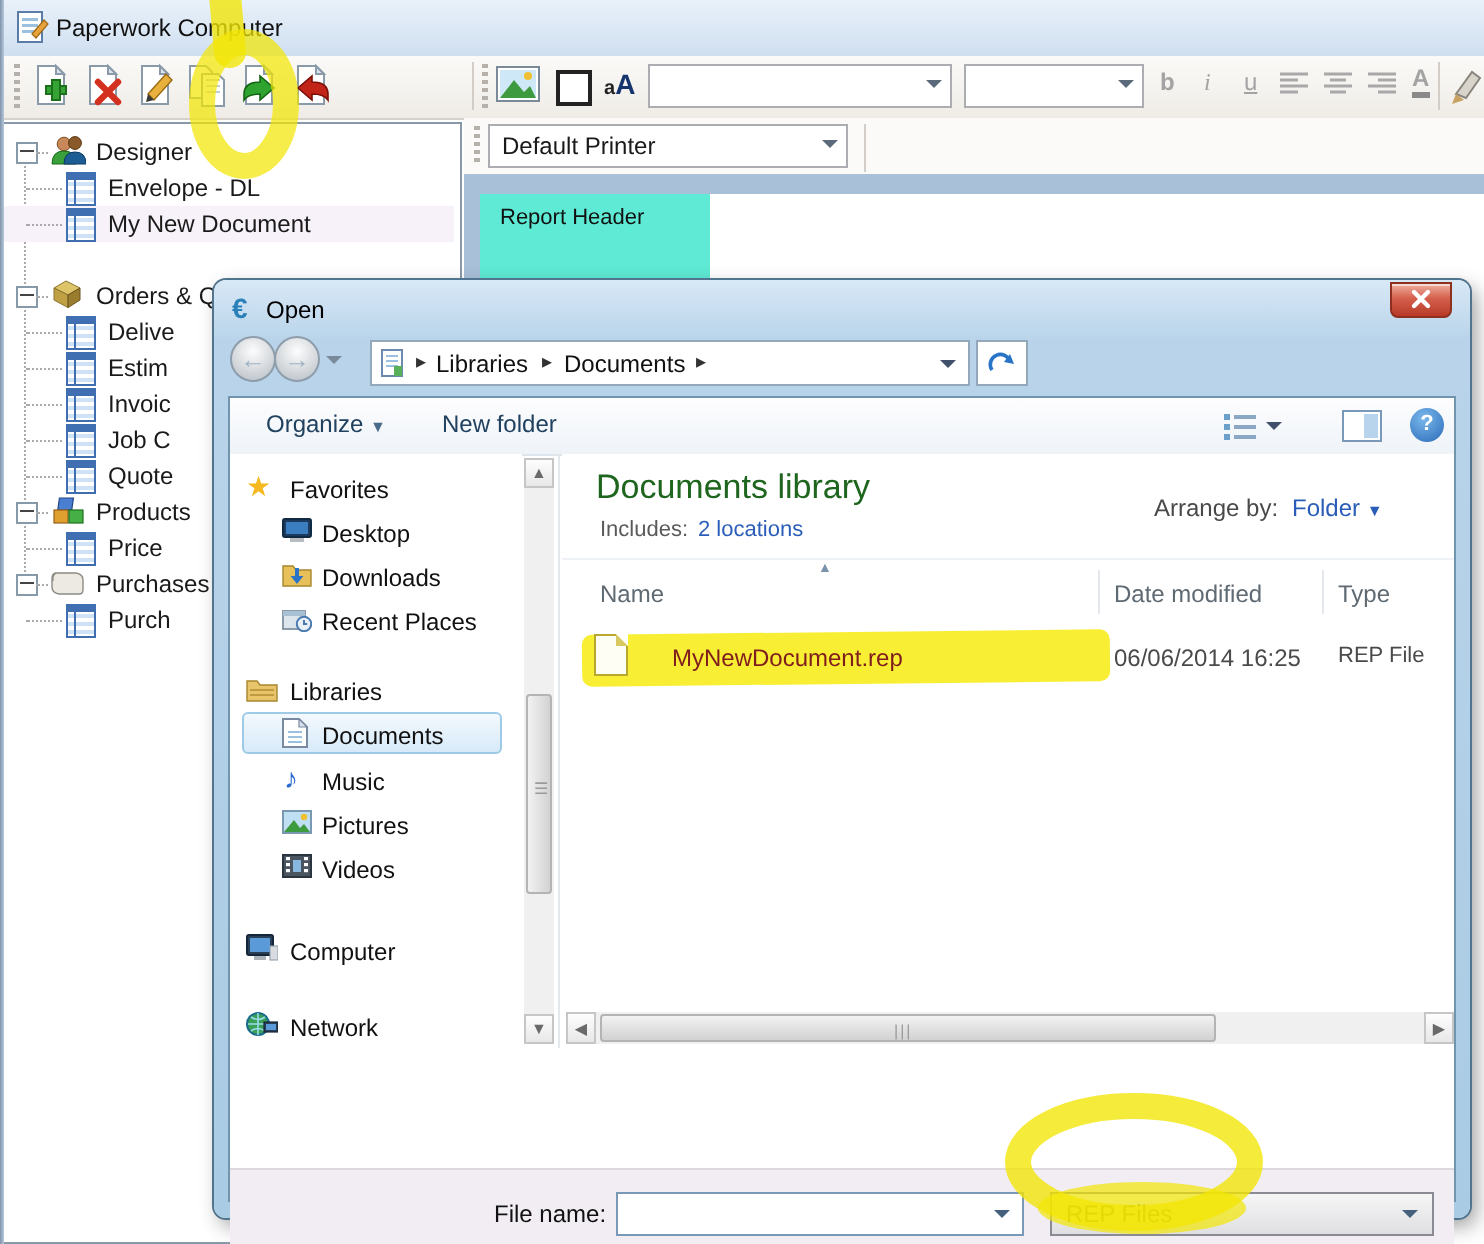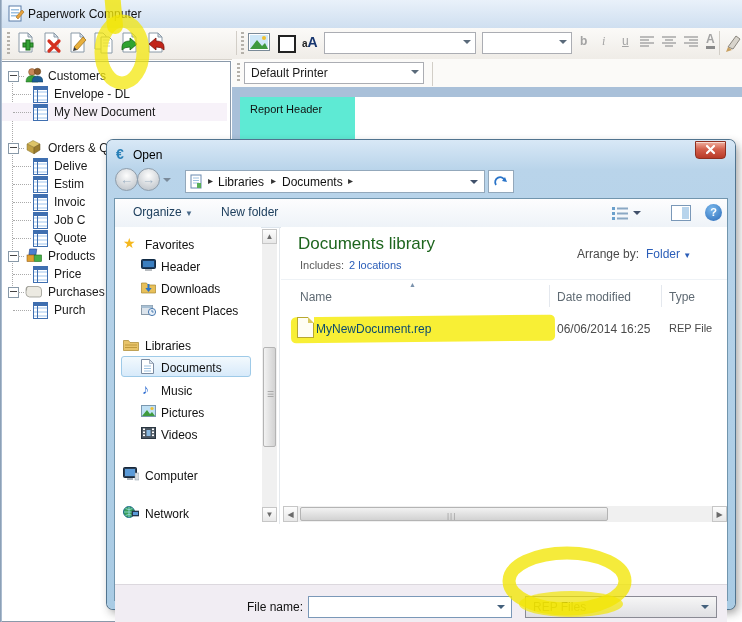--- a/index.html
+++ b/index.html
@@ -78,21 +78,21 @@
   .thumb{position:absolute;background:linear-gradient(to right,#f2f2f2,#d2d2d2);border:1px solid #b4b4b4;border-radius:2px;box-sizing:border-box;}
   .thumb-h{background:linear-gradient(#f2f2f2,#d2d2d2);}
   .gripmarks{position:absolute;color:#9a9a9a;font-size:8px;letter-spacing:1px;}
 
   #filepane{position:absolute;left:166px;top:28px;width:446px;height:297px;background:#fff;overflow:hidden;}
   #lib-title{position:absolute;left:17px;top:7px;font-size:17px;color:#1e651e;}
   .colhdr{position:absolute;top:63px;font-size:12px;color:#5f6a73;}
   .coldiv{position:absolute;top:58px;width:1px;height:22px;background:#e4e8ee;}
   .cell{position:absolute;top:95px;font-size:12px;color:#4a4a4a;}
   #file-hl{position:absolute;left:10px;top:89px;width:264px;height:26px;background:#f6ec08;opacity:.82;border-radius:5px;transform:rotate(-.6deg);}
-  #file-name{position:absolute;left:35px;top:95px;font-size:12px;color:#0c4a6e;}
+  #file-name{position:absolute;left:55px;top:95px;font-size:12px;color:#7f1d1d;}
   .fileico{position:absolute;left:16px;top:90px;width:15px;height:19px;background:#fffef4;border:1px solid #b8a830;}
   .fileico i{position:absolute;right:-1px;top:-1px;border-style:solid;border-width:0 6px 6px 0;border-color:transparent #fff #d8c860 transparent;}
 
   #dlg-footer{position:absolute;left:0;top:385px;width:612px;height:76px;background:#f1edf3;border-top:1px solid #dcd8de;box-sizing:border-box;}
   .flabel{position:absolute;font-size:12px;color:#111;}
   #fname-combo{position:absolute;left:193px;top:11px;width:204px;height:22px;background:#fff;border:1px solid #7a98b8;box-sizing:border-box;}
   #fname-combo input{position:absolute;left:5px;top:2px;width:170px;height:16px;border:none;outline:none;font-size:12px;font-family:"Liberation Sans",sans-serif;}
   .caret{position:absolute;left:6px;top:3px;width:1px;height:15px;background:#000;}
   #ftype-combo{position:absolute;left:410px;top:11px;width:192px;height:22px;background:linear-gradient(#f6f6f6,#dfdfe3);border:1px solid #8a8a94;box-sizing:border-box;}
 
@@ -207,21 +207,21 @@
       <span class="exp">
           <i></i>
         </span>
       <span class="dot-h" style="left:16px;width:6px"></span>
       <svg class="ab" style="left:23px;top:0" width="18" height="16">
         <circle cx="7" cy="5" r="3.4" fill="#c8885a" stroke="#7a4a20" stroke-width="0.5"></circle>
         <path d="M1,15 q0,-6.5 6,-6.5 t6,6.5 z" fill="#3aa03a" stroke="#1a6a1a" stroke-width="0.5"></path>
         <circle cx="12.5" cy="4.5" r="3.2" fill="#8a5a2a" stroke="#58340e" stroke-width="0.5"></circle>
         <path d="M7,15 q0,-6 5.5,-6 t5.5,6 z" fill="#1c5e94" stroke="#0c3a62" stroke-width="0.5"></path>
       </svg>
-      <span class="lbl" style="left:46px">Customers</span>
+      <span class="lbl" style="left:46px">Designer</span>
     </div>
     <div class="trow" style="top:23px">
       <span class="dot-h" style="left:11px;width:18px"></span>
       <span class="tree-doc" style="left:31px">
           <b></b>
           <i></i>
         </span>
       <span class="lbl" style="left:52px">Envelope - DL</span>
     </div>
     <div class="trow" style="top:41px;background:#f7f2f9">
@@ -394,21 +394,21 @@
         <div class="sbitem" style="left:8px;top:8px">
           <span class="ab" style="left:0;top:0;color:#f5b81e;font-size:14px">★</span>
           <span class="lbl" style="left:22px">Favorites</span>
         </div>
         <div class="sbitem" style="left:26px;top:30px">
           <svg class="ab" style="top:2px" width="15" height="13">
             <rect x="0.5" y="0.5" width="14" height="9" rx="1" fill="#1c3a5e" stroke="#102a44"></rect>
               <rect x="2" y="2" width="11" height="6" fill="#3a7ec0"></rect>
               <rect x="4" y="10" width="7" height="2" fill="#b8bcc0"></rect>
           </svg>
-          <span class="lbl" style="left:20px">Header</span>
+          <span class="lbl" style="left:20px">Desktop</span>
         </div>
         <div class="sbitem" style="left:26px;top:52px">
           <svg class="ab" style="top:1px" width="15" height="14">
             <path d="M0.5,3 h5 l1.5,2 h7.5 v8 h-14 z" fill="#e8c05a" stroke="#a8862e" stroke-width="0.7"></path>
             <path d="M7.5,5 v4 h2.2 l-3.2,4 l-3.2,-4 h2.2 v-4 z" fill="#2a74c8" transform="translate(1,-1)"></path>
           </svg>
           <span class="lbl" style="left:20px">Downloads</span>
         </div>
         <div class="sbitem" style="left:26px;top:74px">
           <svg class="ab" style="top:2px" width="15" height="13">

